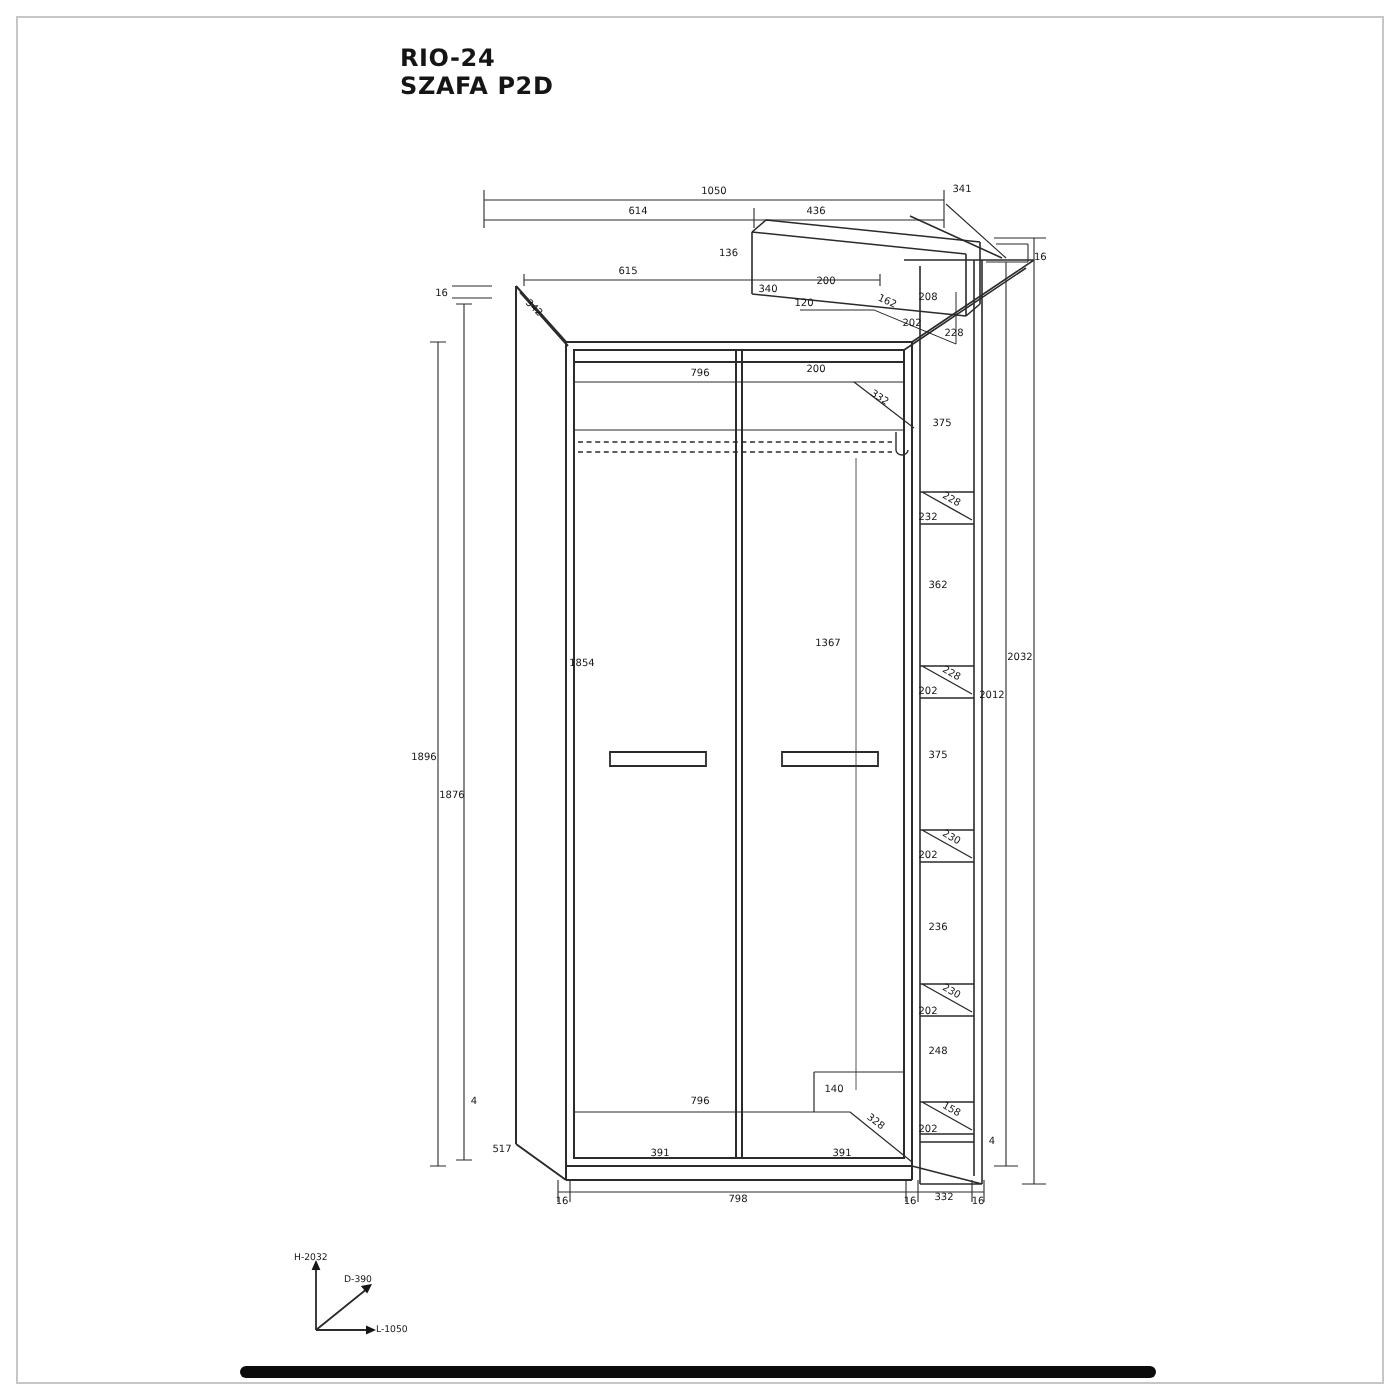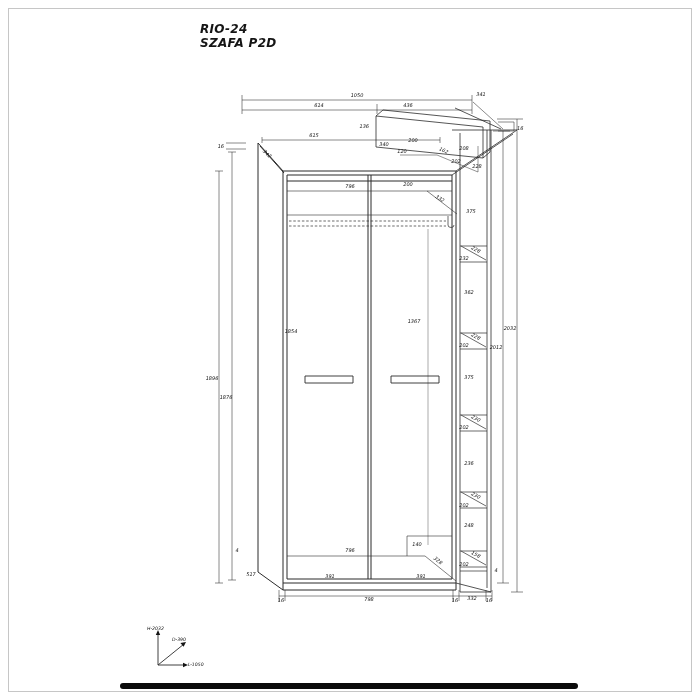--- a/index.html
+++ b/index.html
@@ -1,17 +1,17 @@
 <!DOCTYPE html>
 <html><head>
 <meta charset="utf-8">
 <style>
   html,body{margin:0;padding:0;background:#fff;}
   .page{position:relative;width:700px;height:700px;background:#fff;overflow:hidden;
-        font-family:"DejaVu Sans",sans-serif;font-style:italic;}
+        font-family:"DejaVu Sans",sans-serif;}
   .frame{position:absolute;left:8px;top:8px;right:8px;bottom:8px;
          border:1px solid #c6c6c6;pointer-events:none;}
   .bottom-bar{position:absolute;left:120px;top:683px;width:458px;height:6px;
               background:#0b0b0b;border-radius:3px;}
   svg{position:absolute;left:0;top:0;}
   svg text{fill:#151515;font-family:"DejaVu Sans",sans-serif;font-size:5px;text-anchor:middle;}
   svg text.title{font-size:12px;font-weight:bold;text-anchor:start;letter-spacing:.3px;}
   svg text.leg{font-size:4.6px;text-anchor:start;}
   svg text.ta-s{text-anchor:start;}
   svg text.ta-e{text-anchor:end;}

